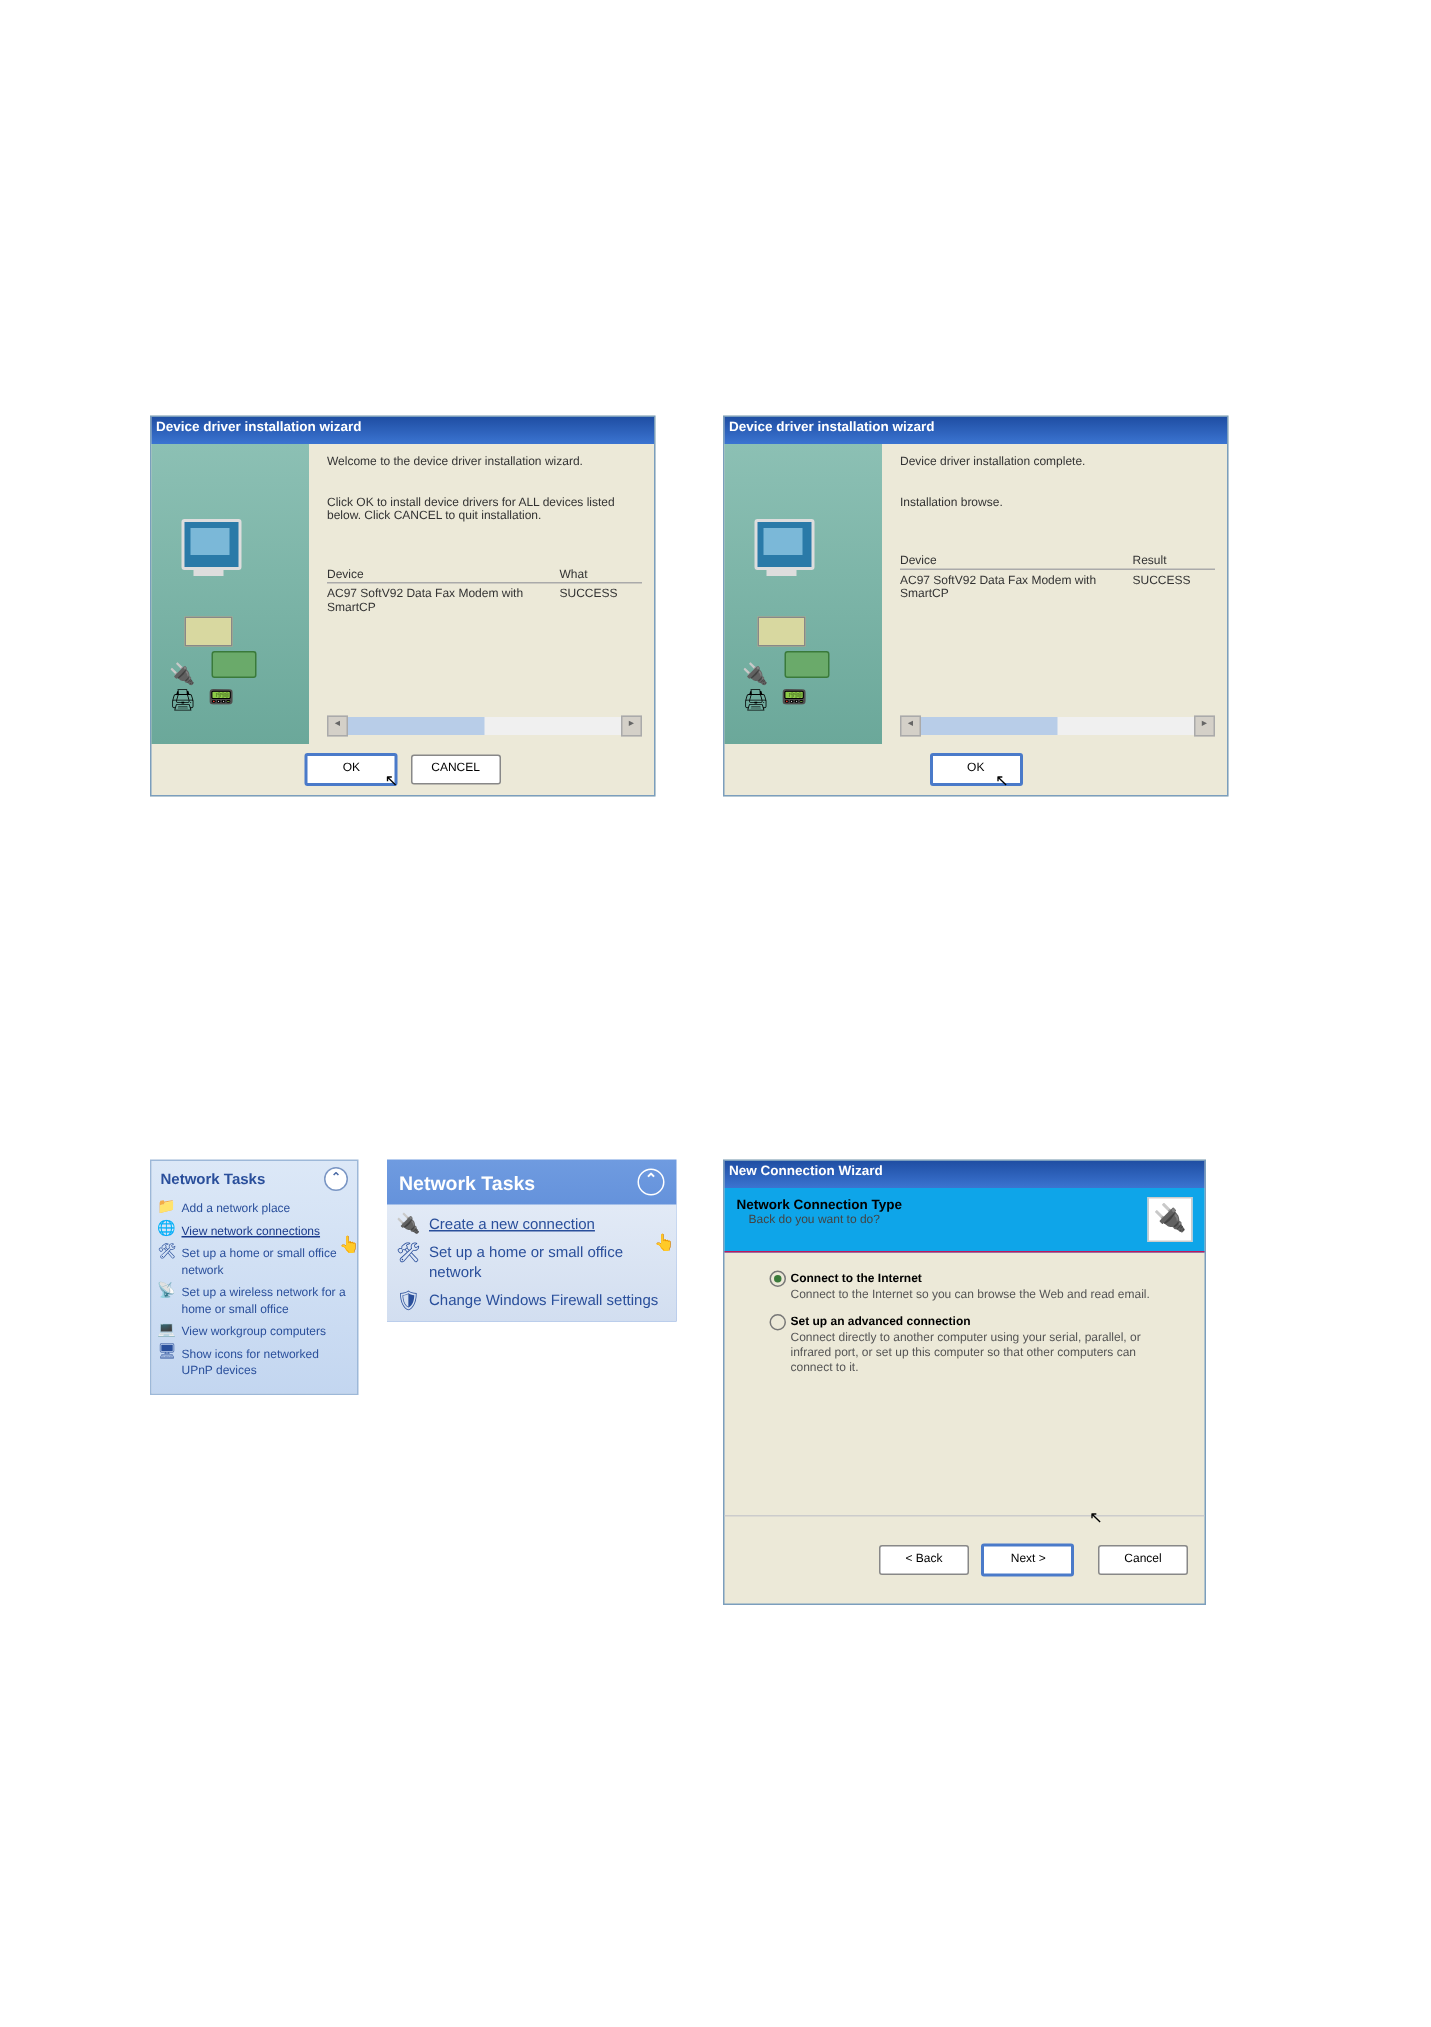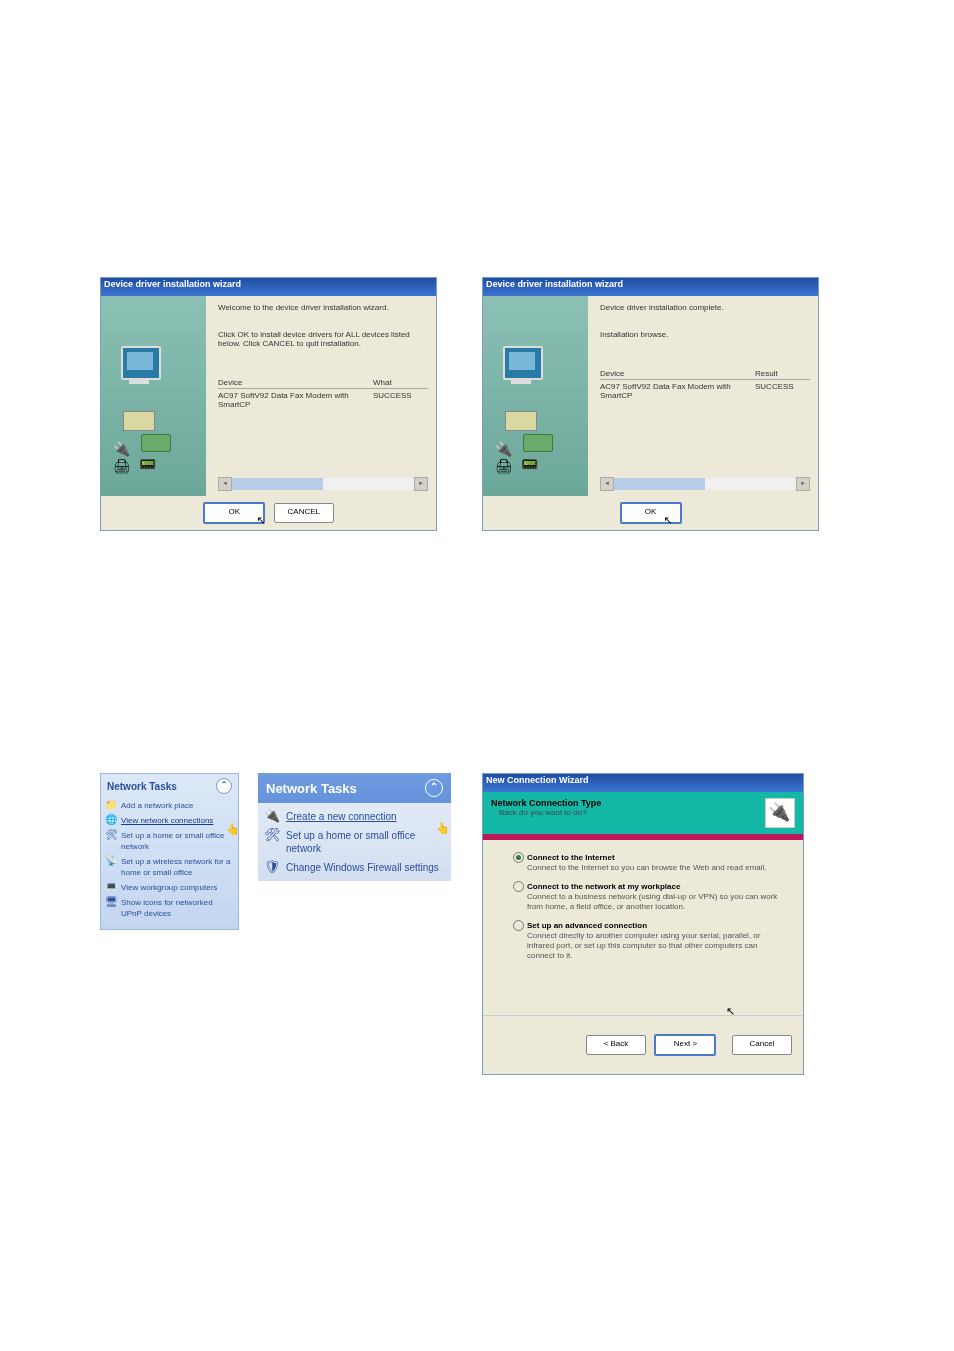--- a/index.html
+++ b/index.html
@@ -28,21 +28,21 @@
 .tpitem{padding:2px 6px 2px 20px;font-size:8px;color:#2a4f9b;position:relative;line-height:11px}
 .tpitem .ic{position:absolute;left:4px;top:1px;width:12px;height:12px;font-size:10px}
 .tpitem.hov{text-decoration:underline;color:#1a3a8b}
 .bigpane{position:absolute;background:linear-gradient(#6f9be0,#4a7cd0);width:193px;color:#fff}
 .bighead{padding:6px 8px;font-size:13px;font-weight:bold;display:flex;align-items:center}
 .bighead .ch{margin-left:auto;width:16px;height:16px;border:1px solid #fff;border-radius:50%;font-size:10px;text-align:center;line-height:14px}
 .bigbody{background:linear-gradient(#e2eaf6,#d2def0);color:#2a4f9b;font-size:10px;padding:4px 0}
 .bigitem{padding:3px 8px 3px 28px;position:relative;line-height:13px}
 .bigitem .ic{position:absolute;left:6px;top:2px;width:16px;height:16px;font-size:13px}
 .bigitem.hov{text-decoration:underline}
-.wizhead{padding:6px 8px;background:#14b8a6;display:flex;border-bottom:6px solid #be185d}
+.wizhead{padding:6px 8px;background:#0ea5e9;display:flex;border-bottom:1px solid #be185d}
 .wizhead .t{flex:1}
 .wizhead .t .h{font-size:9px;font-weight:bold}
 .wizhead .t .s{font-size:8px;color:#444;padding-left:8px}
 .wizhead .wi{width:28px;height:28px;background:#fff;border:1px solid #ccc;font-size:18px;text-align:center;line-height:26px}
 .wizbody{padding:12px 18px 8px 30px;font-size:8px;height:155px}
 .radio{margin-bottom:8px}
 .radio .rt{font-weight:bold;color:#000}
 .radio .rd{color:#555;padding-left:14px;line-height:10px}
 .rcirc{display:inline-block;width:9px;height:9px;border:1px solid #777;border-radius:50%;vertical-align:middle;margin-right:3px;position:relative}
 .rcirc.on::after{content:"";position:absolute;left:2px;top:2px;width:5px;height:5px;background:#3a7a3a;border-radius:50%}
@@ -184,24 +184,20 @@
       <div class="s">Back do you want to do?</div>
     </div>
     <div class="wi">🔌</div>
   </div>
   <div class="wizbody" id="connbody">
         <div class="radio">
           <div class="rt"><span class="rcirc on"></span>Connect to the Internet</div>
           <div class="rd">Connect to the Internet so you can browse the Web and read email.</div>
         </div>
         <div class="radio">
-          <div class="rt"><span class="rcirc"></span>Connect to the network at my workplace</div>
-          <div class="rd">Connect to a business network (using dial-up or VPN) so you can work from home, a field office, or another location.</div>
-        </div>
-        <div class="radio">
           <div class="rt"><span class="rcirc"></span>Set up an advanced connection</div>
           <div class="rd">Connect directly to another computer using your serial, parallel, or infrared port, or set up this computer so that other computers can connect to it.</div>
         </div>
       </div>
   <div class="wizbtn">
     <span class="xpbtn">&lt; Back</span>
     <span class="xpbtn def">Next &gt;</span>
     <span class="xpbtn" style="margin-left:10px">Cancel</span>
   </div>
 </div>

